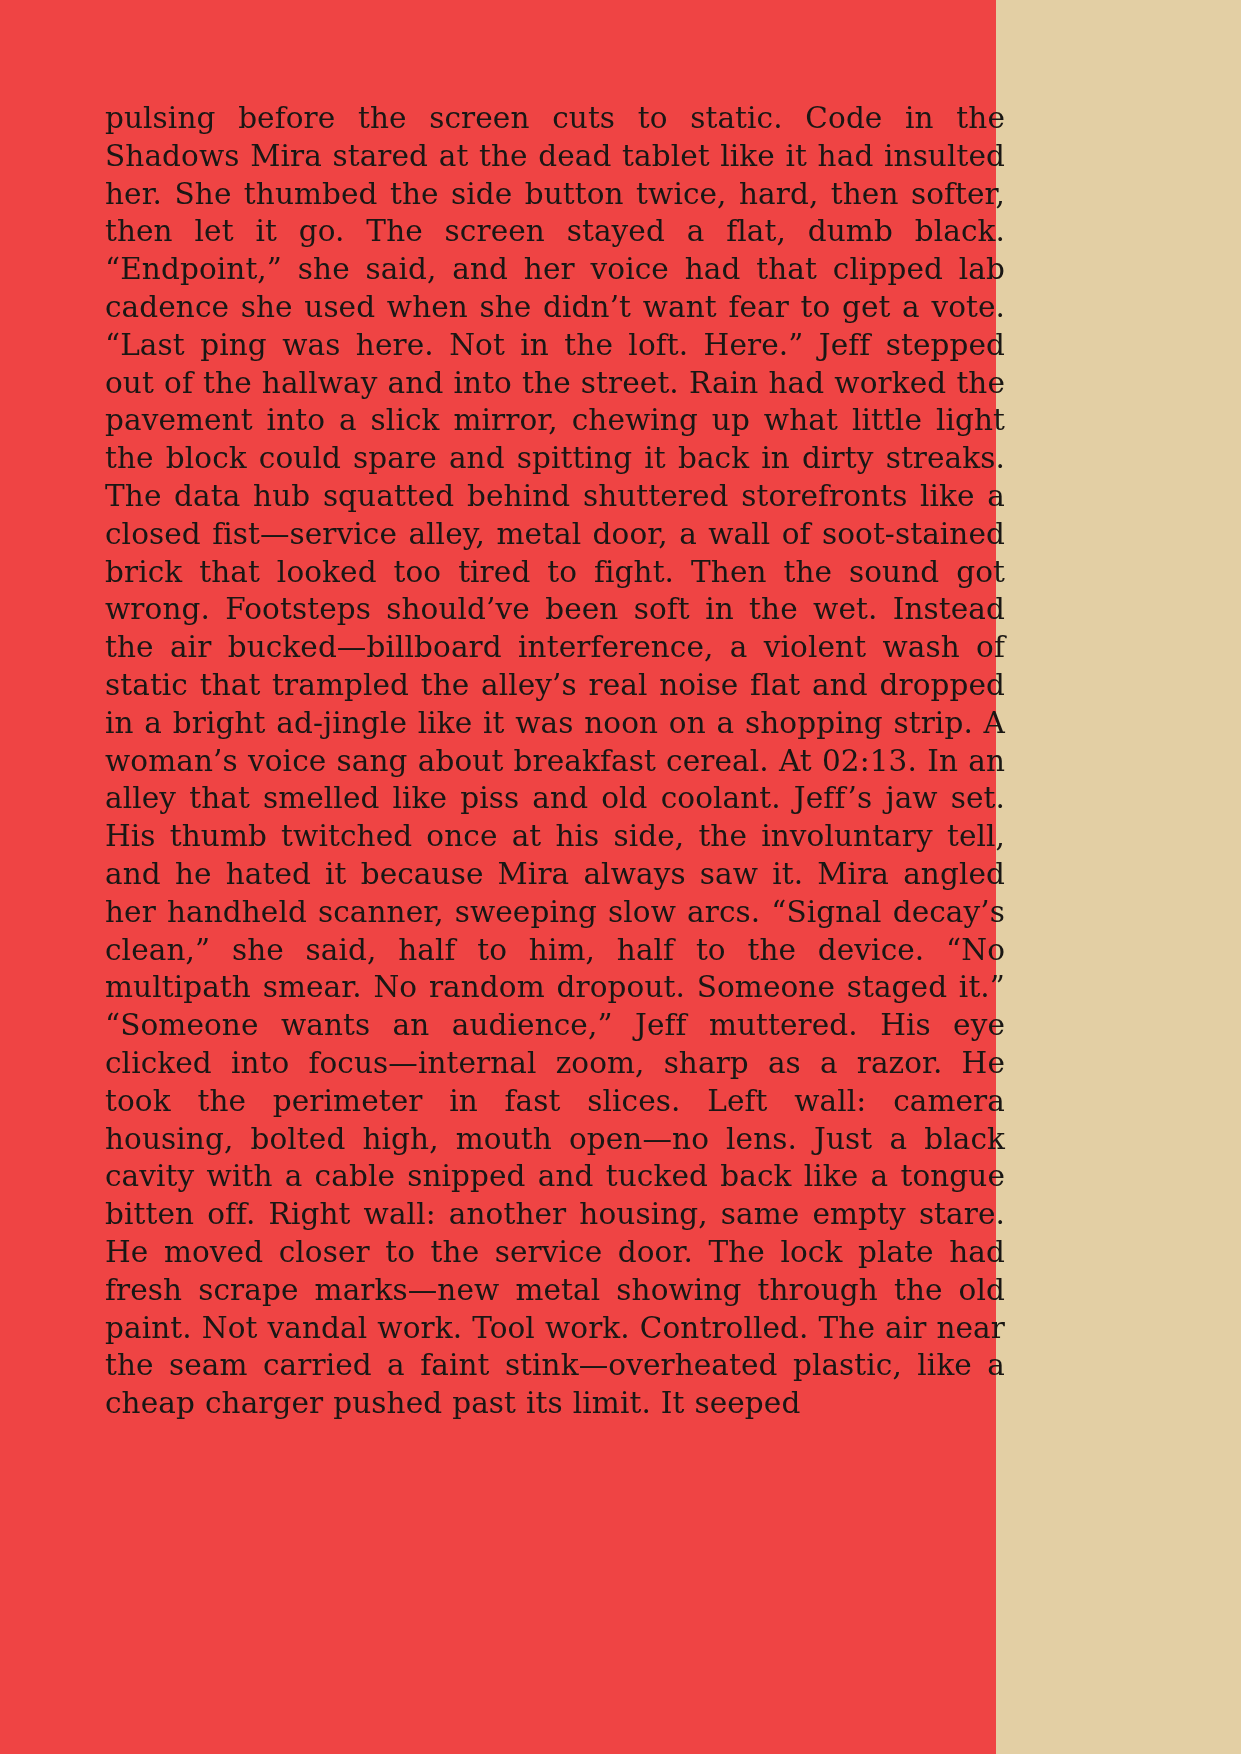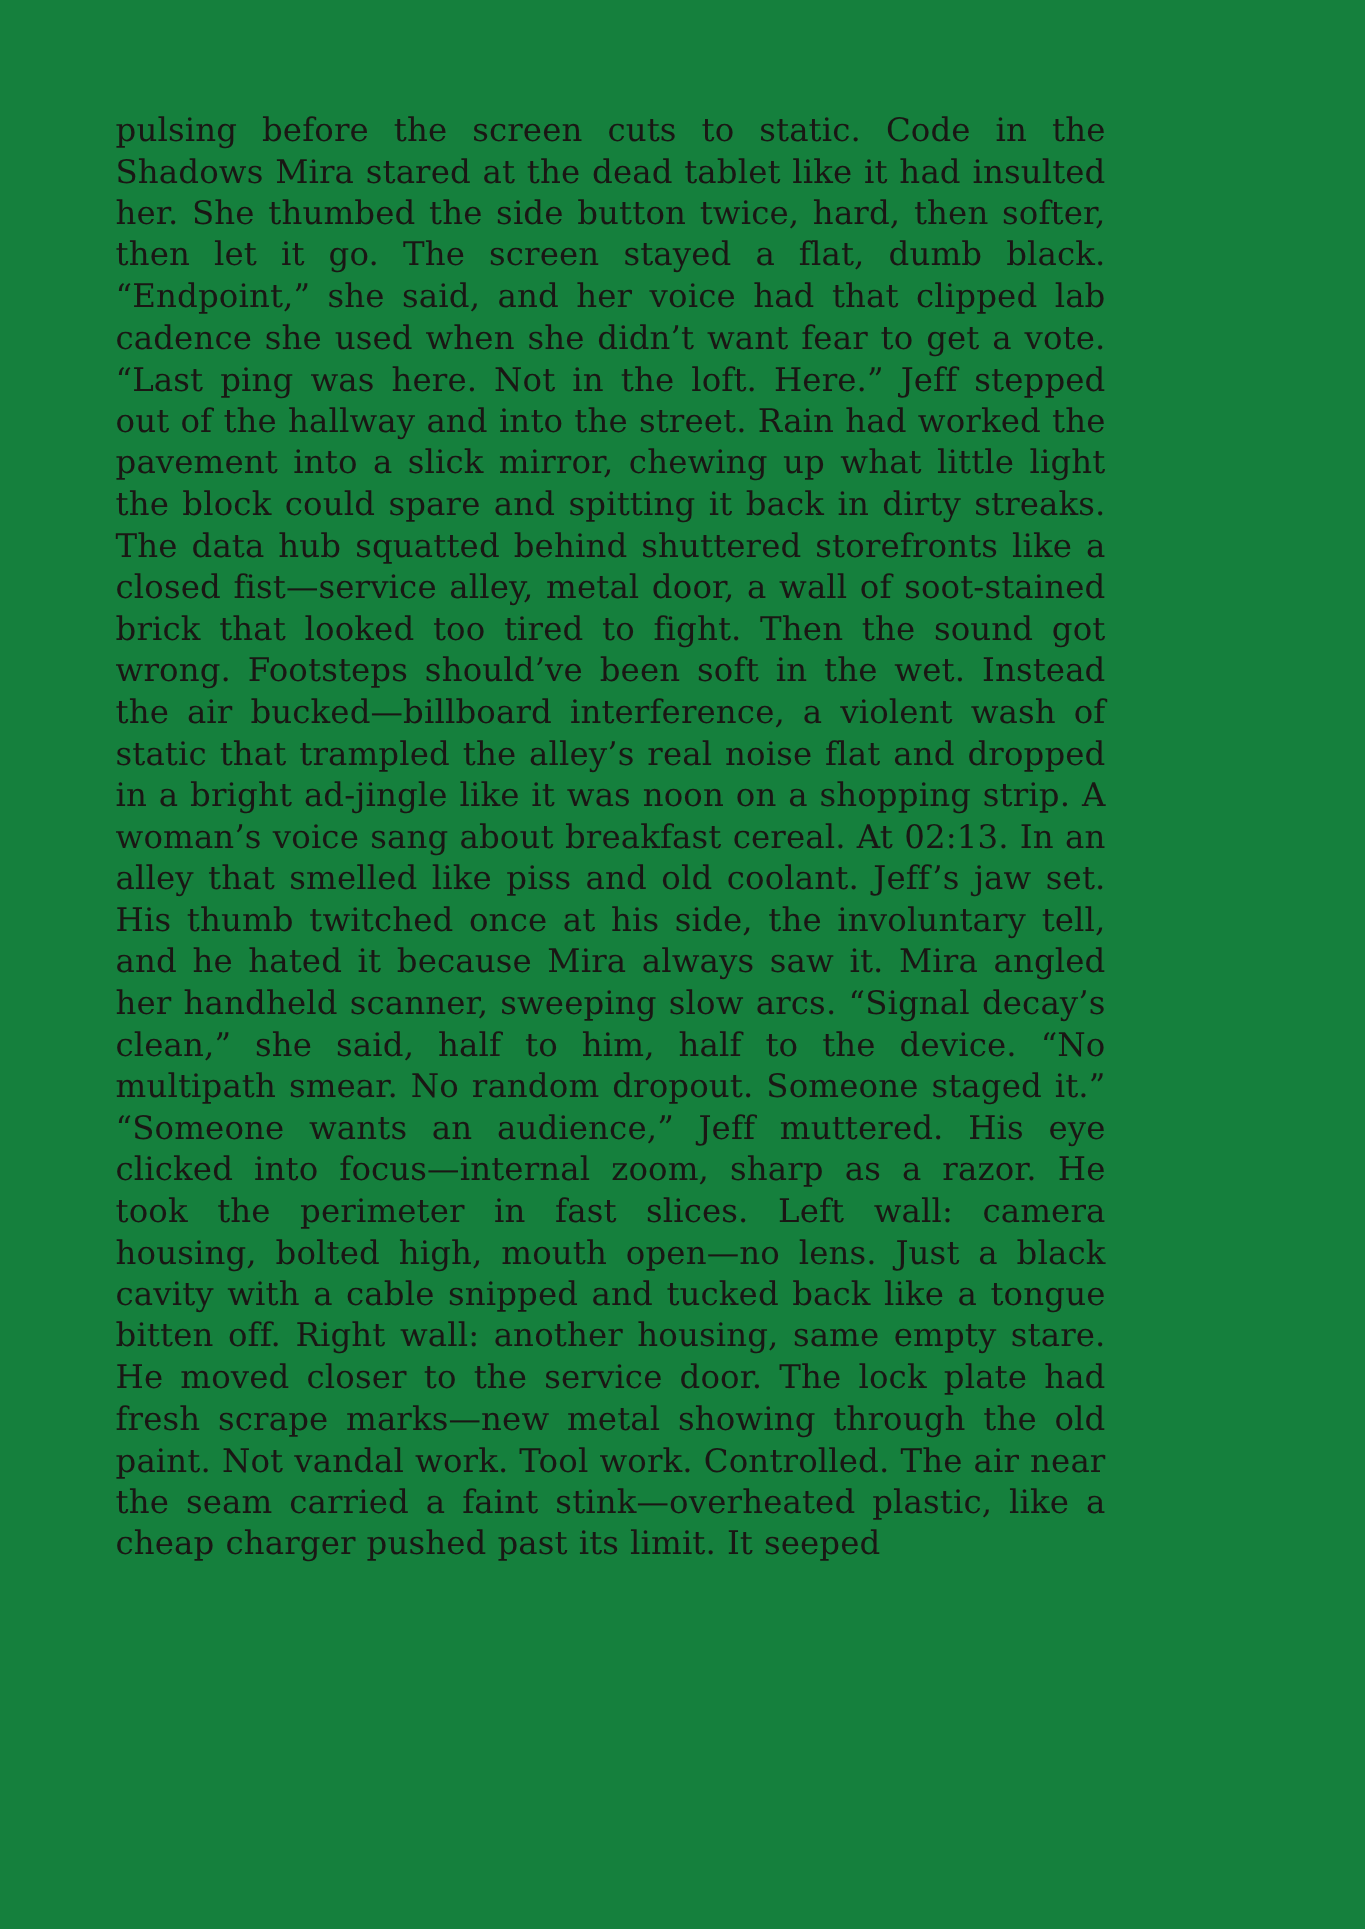--- a/index.html
+++ b/index.html
@@ -7,24 +7,24 @@
     padding: 0;
   }
   body {
     width: 1241px;
     height: 1754px;
     background: #e3cfa4;
     font-family: "DejaVu Serif", serif;
   }
   .page {
     position: relative;
-    width: 1241px;
+    width: 996px;
     height: 1754px;
     box-sizing: border-box;
-    background: #15803d;
+    background: #ef4444;
   }
   .textblock {
     position: absolute;
     left: 105px;
     top: 100px;
     width: 900px;
     color: #1a1714;
     font-family: "DejaVu Serif", serif;
     font-size: 29.5px;
     line-height: 37.8px;

